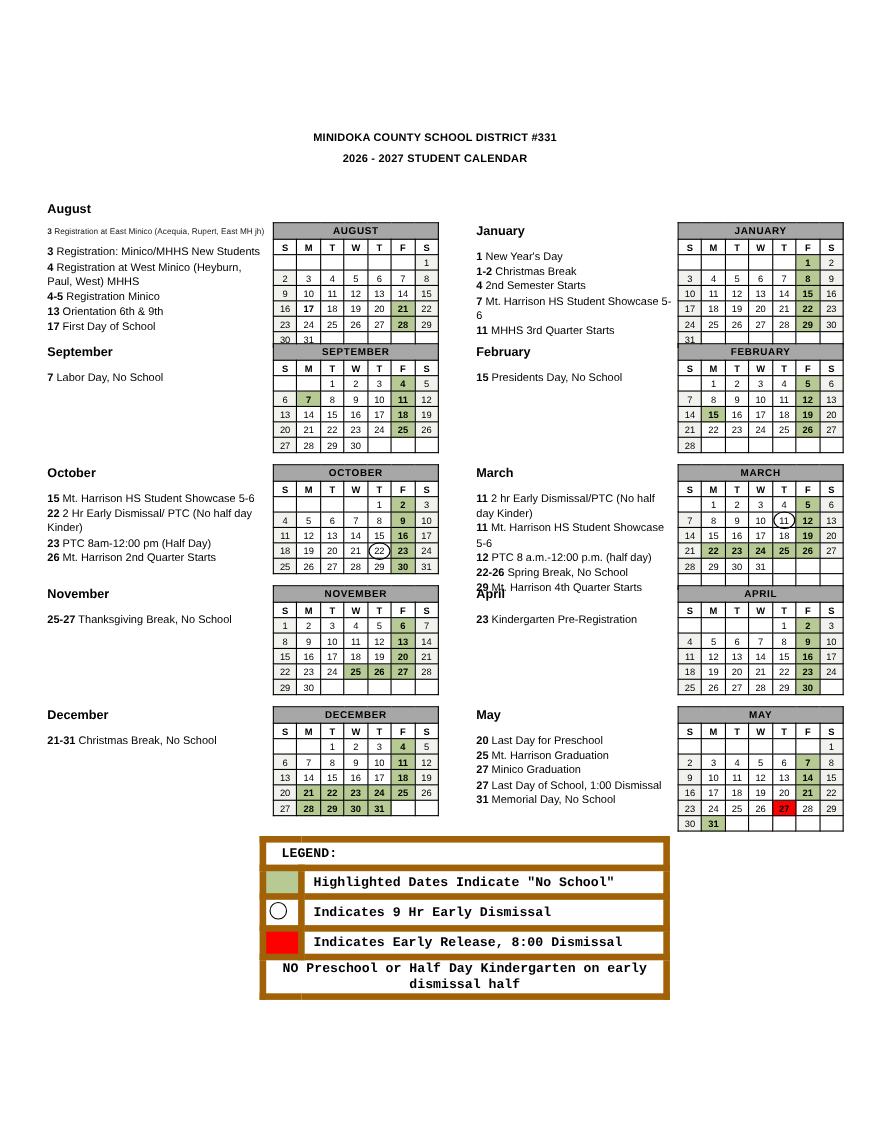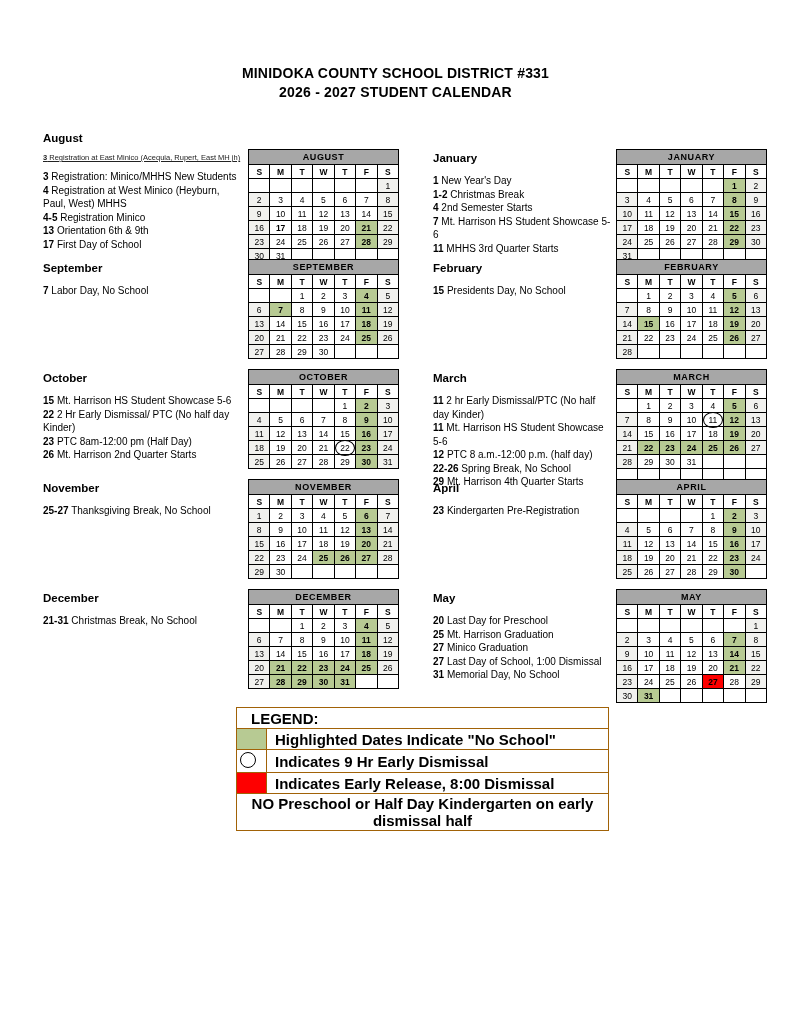--- a/index.html
+++ b/index.html
@@ -2,54 +2,54 @@
 <html><head>
 <meta charset="utf-8">
 <style>
   html,body { margin:0; padding:0; background:#ffffff; }
   .page {
     position:relative; width:791px; height:1024px; overflow:hidden;
     background:#ffffff; color:#000;
     font-family:"Liberation Sans", sans-serif;
   }
   
-  .title-block { padding-top:64px; text-align:center; font-weight:bold;
-                 font-size:14px; line-height:18.5px; letter-spacing:.2px; }
+  .title-block { padding-top:117px; text-align:center; font-weight:bold;
+                 font-size:10px; line-height:18.5px; letter-spacing:.2px; }
   
   .months { margin-top:31px; }
   .mrow { display:flex; height:110px; padding-left:43px; }
   .month { display:flex; justify-content:space-between; }
   .month.left  { width:356px; margin-right:34px; }
   .month.right { width:334px; }
   .notes { flex:1 1 auto; padding-right:5px; }
   h3.mh { font-size:11.5px; font-weight:bold; margin:20px 0 10px 0; }
   h3.mh.flush { margin-top:0; }
   .note { font-size:10px; line-height:13.5px; }
   .note b { font-weight:bold; }
-  .note.clipped { font-size:7.5px; line-height:8px; height:16px; overflow:hidden; color:#222;text-decoration:underline; }
+  .note.clipped { font-size:7.5px; line-height:8px; height:16px; overflow:hidden; color:#222; }
   
   table.cal { flex:none; width:151px; margin-top:17px; border-collapse:collapse;
               table-layout:fixed; border:1.6px solid #4a4a4a; }
   .cal th, .cal td { border:1px solid #000; text-align:center; padding:0;
                      font-size:8.5px; height:13px; font-weight:normal; }
   .cal tr.mtitle th { background:#a7a7a7; font-weight:bold; font-size:9px;
                       height:14px; letter-spacing:.6px; }
   .cal tr.dhead th { font-weight:bold; background:#fff; }
   .cal td.we { background:#f1f1ee; }
   .cal td.g  { background:#b7ca93; font-weight:bold; }
   .cal td.r  { background:#fe0000; font-weight:bold; }
   .cal td.b  { font-weight:bold; }
   .cal td.c  { position:relative; }
   .cal td.c::after { content:""; position:absolute; left:0; top:-1px;
                      width:18px; height:14px; border:1.3px solid #000;
                      border-radius:50%; }
   
   table.legend { border-collapse:collapse; margin:25px 0 0 236px; width:373px;
                  border:1.5px solid #000; }
-  .legend td { border:1px solid #a16207; font-size:15px; font-weight:bold; height:18px; }
+  .legend td { border:6px solid #a16207; font-size:12px; font-weight:bold; height:18px;font-family:Liberation Mono, monospace; }
   .legend td.lg-title { padding-left:14px; }
   .legend td.sw { width:27px; }
   .legend td.sw-green { background:#b7ca93; }
   .legend td.sw-red   { background:#fe0000; }
   .legend td.lg-label { padding-left:8px; }
   .legend td.lg-center { text-align:center; }
   .circle-glyph { display:inline-block; width:14px; height:14px; margin:1px 0 0 2px;
                   border:1.5px solid #000; border-radius:50%; background:#fff; }
   
   .footnote { width:373px; margin:12px 0 0 236px; text-align:center;

